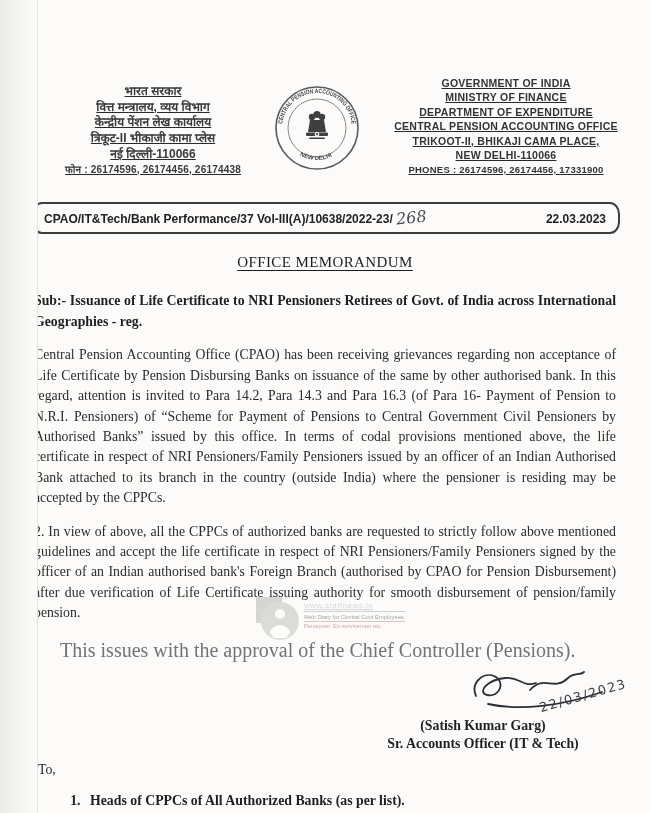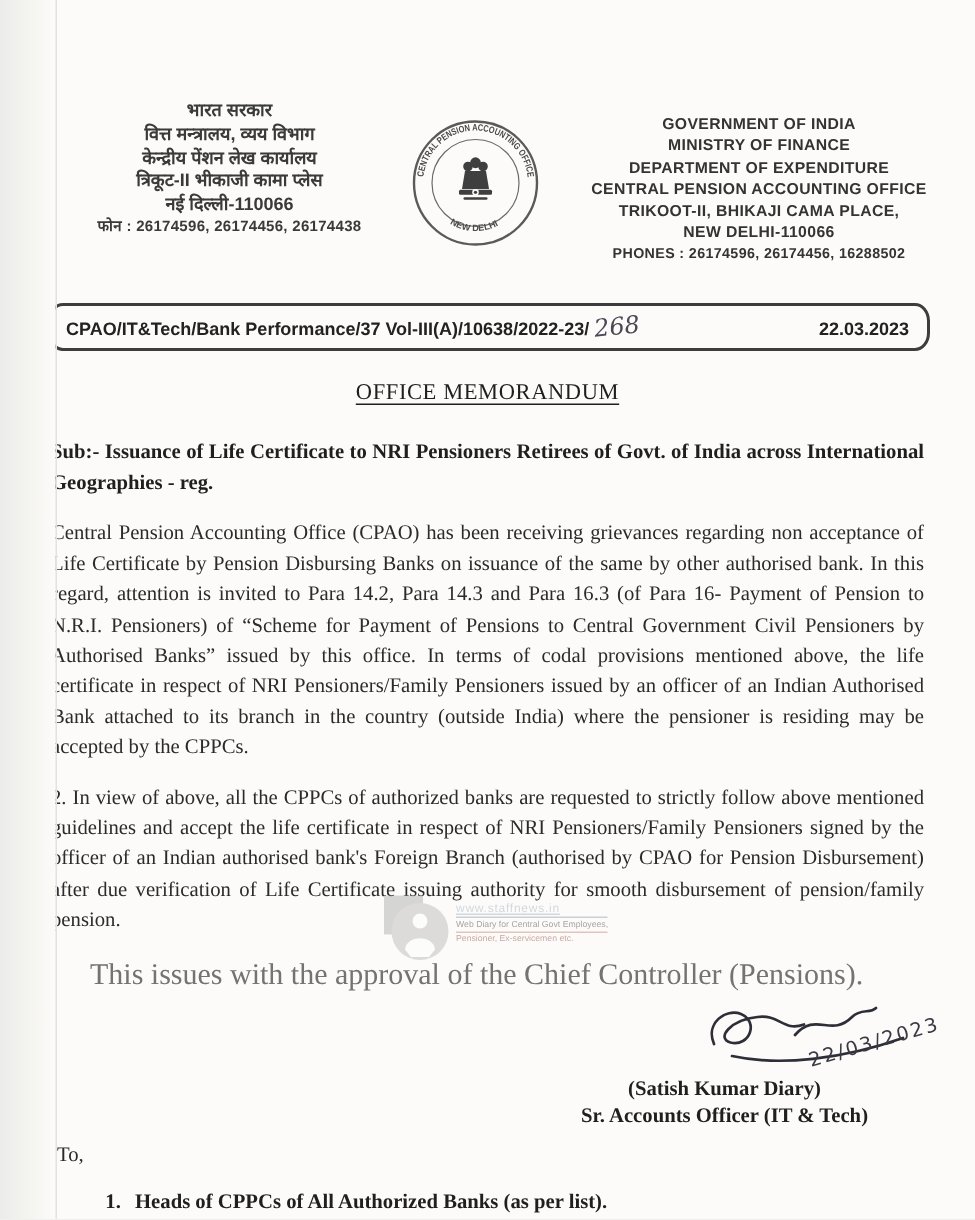--- a/index.html
+++ b/index.html
@@ -16,22 +16,23 @@
   
   .page::before{
     content:""; position:absolute; left:0; top:0; width:37px; height:100%;
     background:linear-gradient(to right,#ececea 0%, #f4f4f1 55%, #fcfbf9 100%);
     border-right:1px solid #e2e2de;
     pointer-events:none;
   }
 
   
   .letterhead{
-    display:flex; align-items:flex-start;
+    display:flex; align-items:flex-end;
     padding:66px 10px 0 44px;
+    text-decoration:underline;
   }
   .hindi-block{
     width:218px; text-align:center;
     font-family:"Liberation Sans", sans-serif;
     font-weight:bold; font-size:12px; line-height:1.32; color:#3a3a3a;
   }
   .hindi-block .small{ font-size:10px; letter-spacing:0.2px; }
   .seal-wrap{ width:110px; display:flex; justify-content:center; padding-top:8px; }
   .english-block{
     flex:1; text-align:center;
@@ -167,21 +168,21 @@
       </svg>
     </div>
 
     <div class="english-block">
       <div>GOVERNMENT OF INDIA</div>
       <div>MINISTRY OF FINANCE</div>
       <div>DEPARTMENT OF EXPENDITURE</div>
       <div>CENTRAL PENSION ACCOUNTING OFFICE</div>
       <div>TRIKOOT-II, BHIKAJI CAMA PLACE,</div>
       <div>NEW DELHI-110066</div>
-      <div class="small">PHONES : 26174596, 26174456, 16288502</div>
+      <div class="small">PHONES : 26174596, 26174456, 17331900</div>
     </div>
   </div>
 
   <div class="ref-box">
     <span class="ref-number">CPAO/IT&amp;Tech/Bank Performance/37 Vol-III(A)/10638/2022-23/</span>
     <span class="handwritten-no">268</span>
     <span class="ref-date">22.03.2023</span>
   </div>
 
   <div class="memo-title">OFFICE MEMORANDUM</div>
@@ -196,21 +197,21 @@
     <div class="sig-art">
       <svg width="150" height="46" viewBox="0 0 150 46">
         <g fill="none" stroke="#2e2e38" stroke-width="1.8" stroke-linecap="round">
           <path d="M 16 30 C 10 16, 24 6, 34 10 C 46 15, 40 32, 27 29 C 17 26, 27 14, 45 12 C 60 10, 62 22, 76 17"></path>
           <path d="M 70 24 C 84 8, 94 26, 108 12 C 114 6, 120 10, 124 6"></path>
           <path d="M 28 38 C 60 45, 102 40, 142 26"></path>
         </g>
       </svg>
       <span class="sig-date">22/03/2023</span>
     </div>
-    <div class="sig-name">(Satish Kumar Diary)</div>
+    <div class="sig-name">(Satish Kumar Garg)</div>
     <div class="sig-desig">Sr. Accounts Officer (IT &amp; Tech)</div>
   </div>
 
   <div class="to-label">To,</div>
   <ol class="addr-list">
     <li>Heads of CPPCs of All Authorized Banks (as per list).</li>
     <li>Heads of GBD of All Authorized Banks (as per list)</li>
   </ol>
 
   <div class="watermark">

